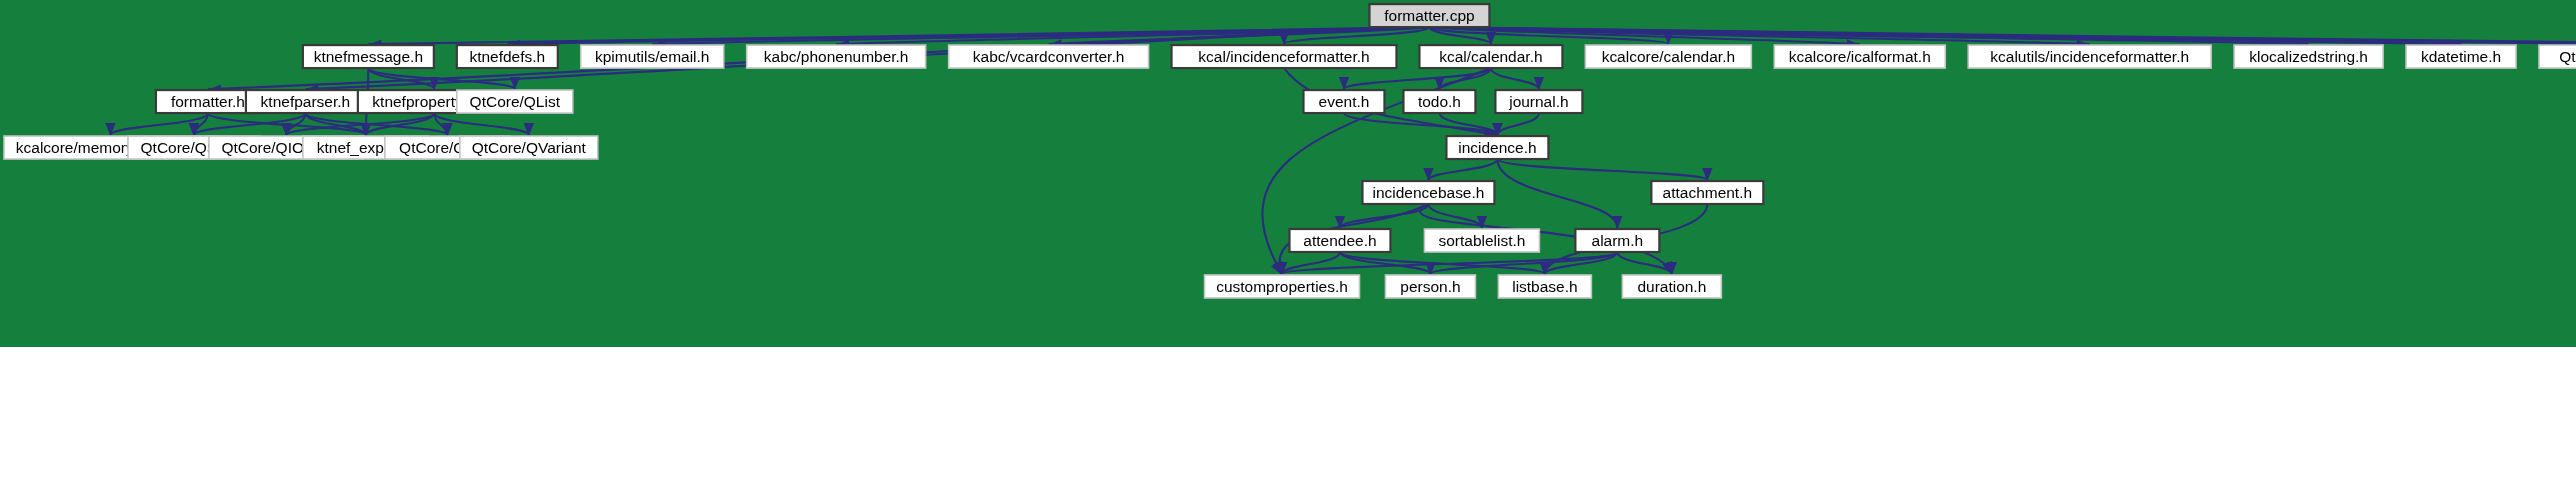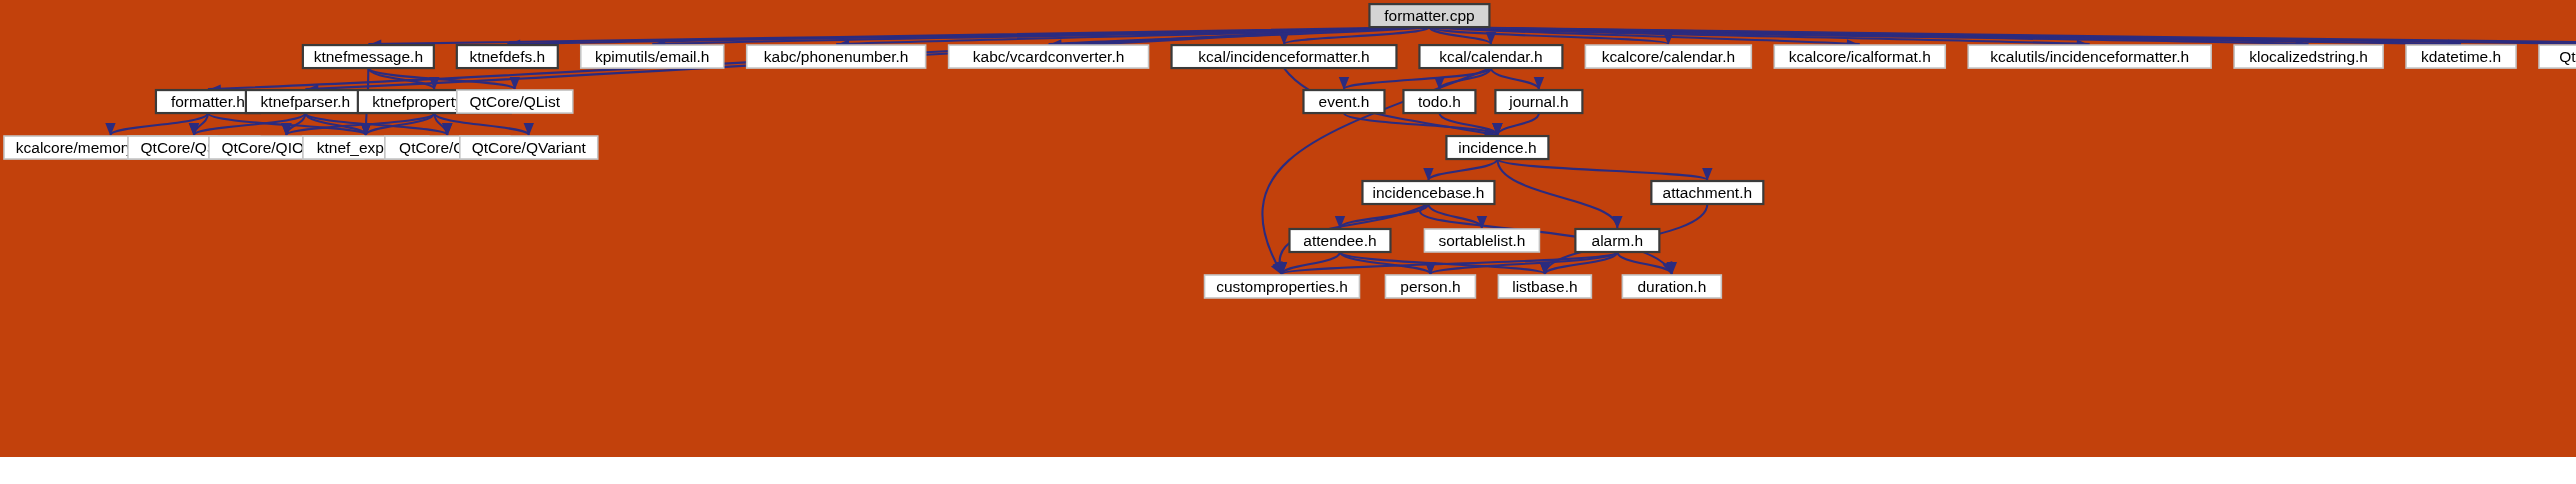--- a/index.html
+++ b/index.html
@@ -3,22 +3,22 @@
 <meta charset="utf-8">
 <style>
   html, body {
     margin: 0;
     padding: 0;
     background: #ffffff;
   }
   #graph-root {
     position: relative;
     width: 2576px;
-    height: 457px;
-    background: #c2410c;
+    height: 347px;
+    background: #15803d;
     font-family: "Liberation Sans", sans-serif;
     overflow: hidden;
   }
   svg#dep-graph {
     display: block;
     width: 2576px;
     height: 485px;
   }
   .edge-path {
     fill: none;

